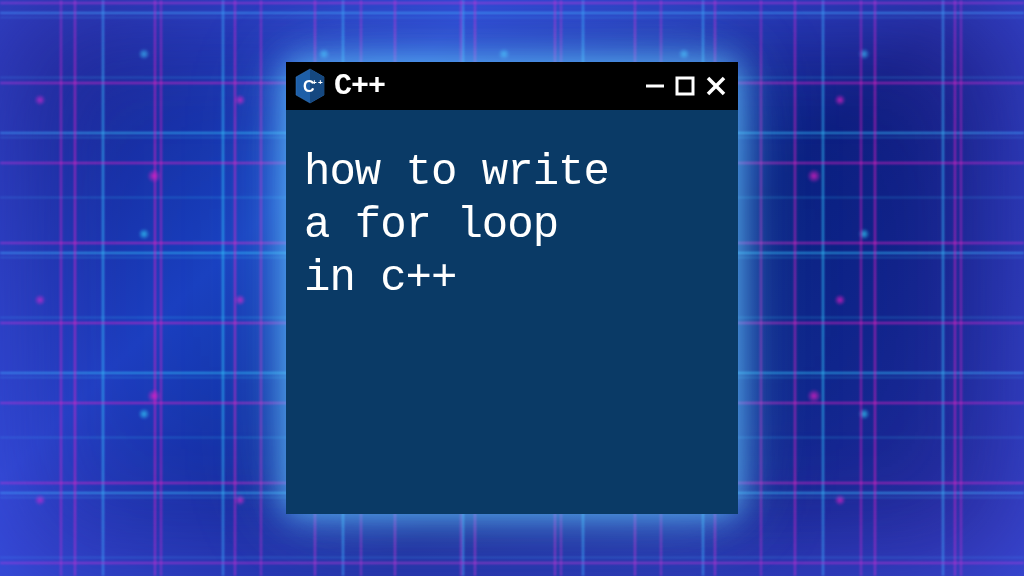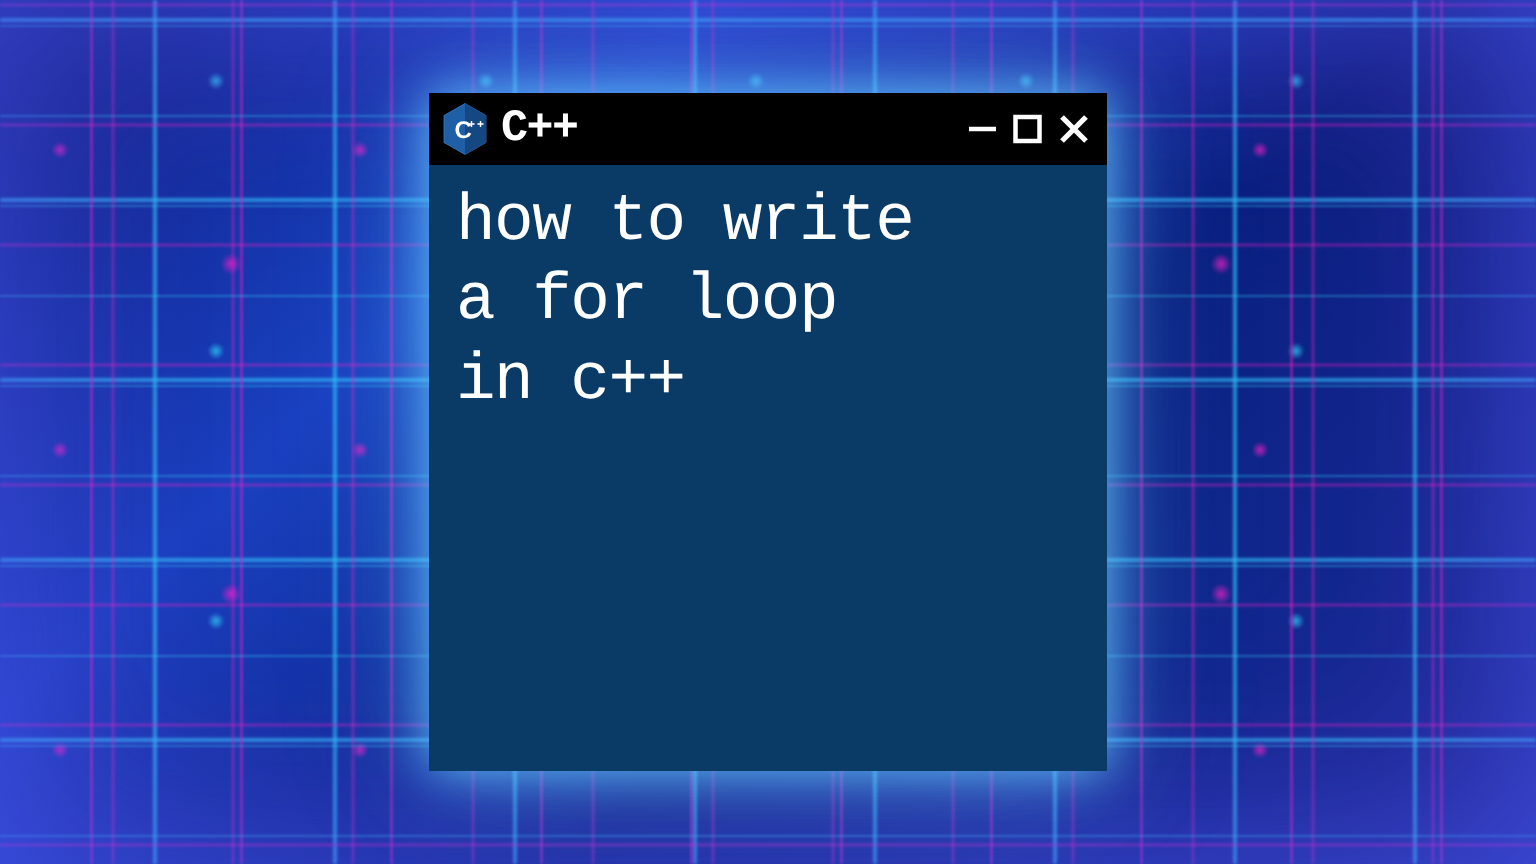--- a/index.html
+++ b/index.html
@@ -117,21 +117,21 @@
     .window-control {
       color: #ffffff;
       display: flex;
       align-items: center;
       justify-content: center;
     }
     
     .window-body {
       flex: 1;
       background: #0a3a66;
-      padding: 12px 18px;
+      padding: 36px 18px;
     }
     
     .body-text {
       color: #ffffff;
       font-family: 'Courier New', monospace;
       font-size: 44px;
       line-height: 1.2;
       white-space: pre-line;
       letter-spacing: -1px;
     }

